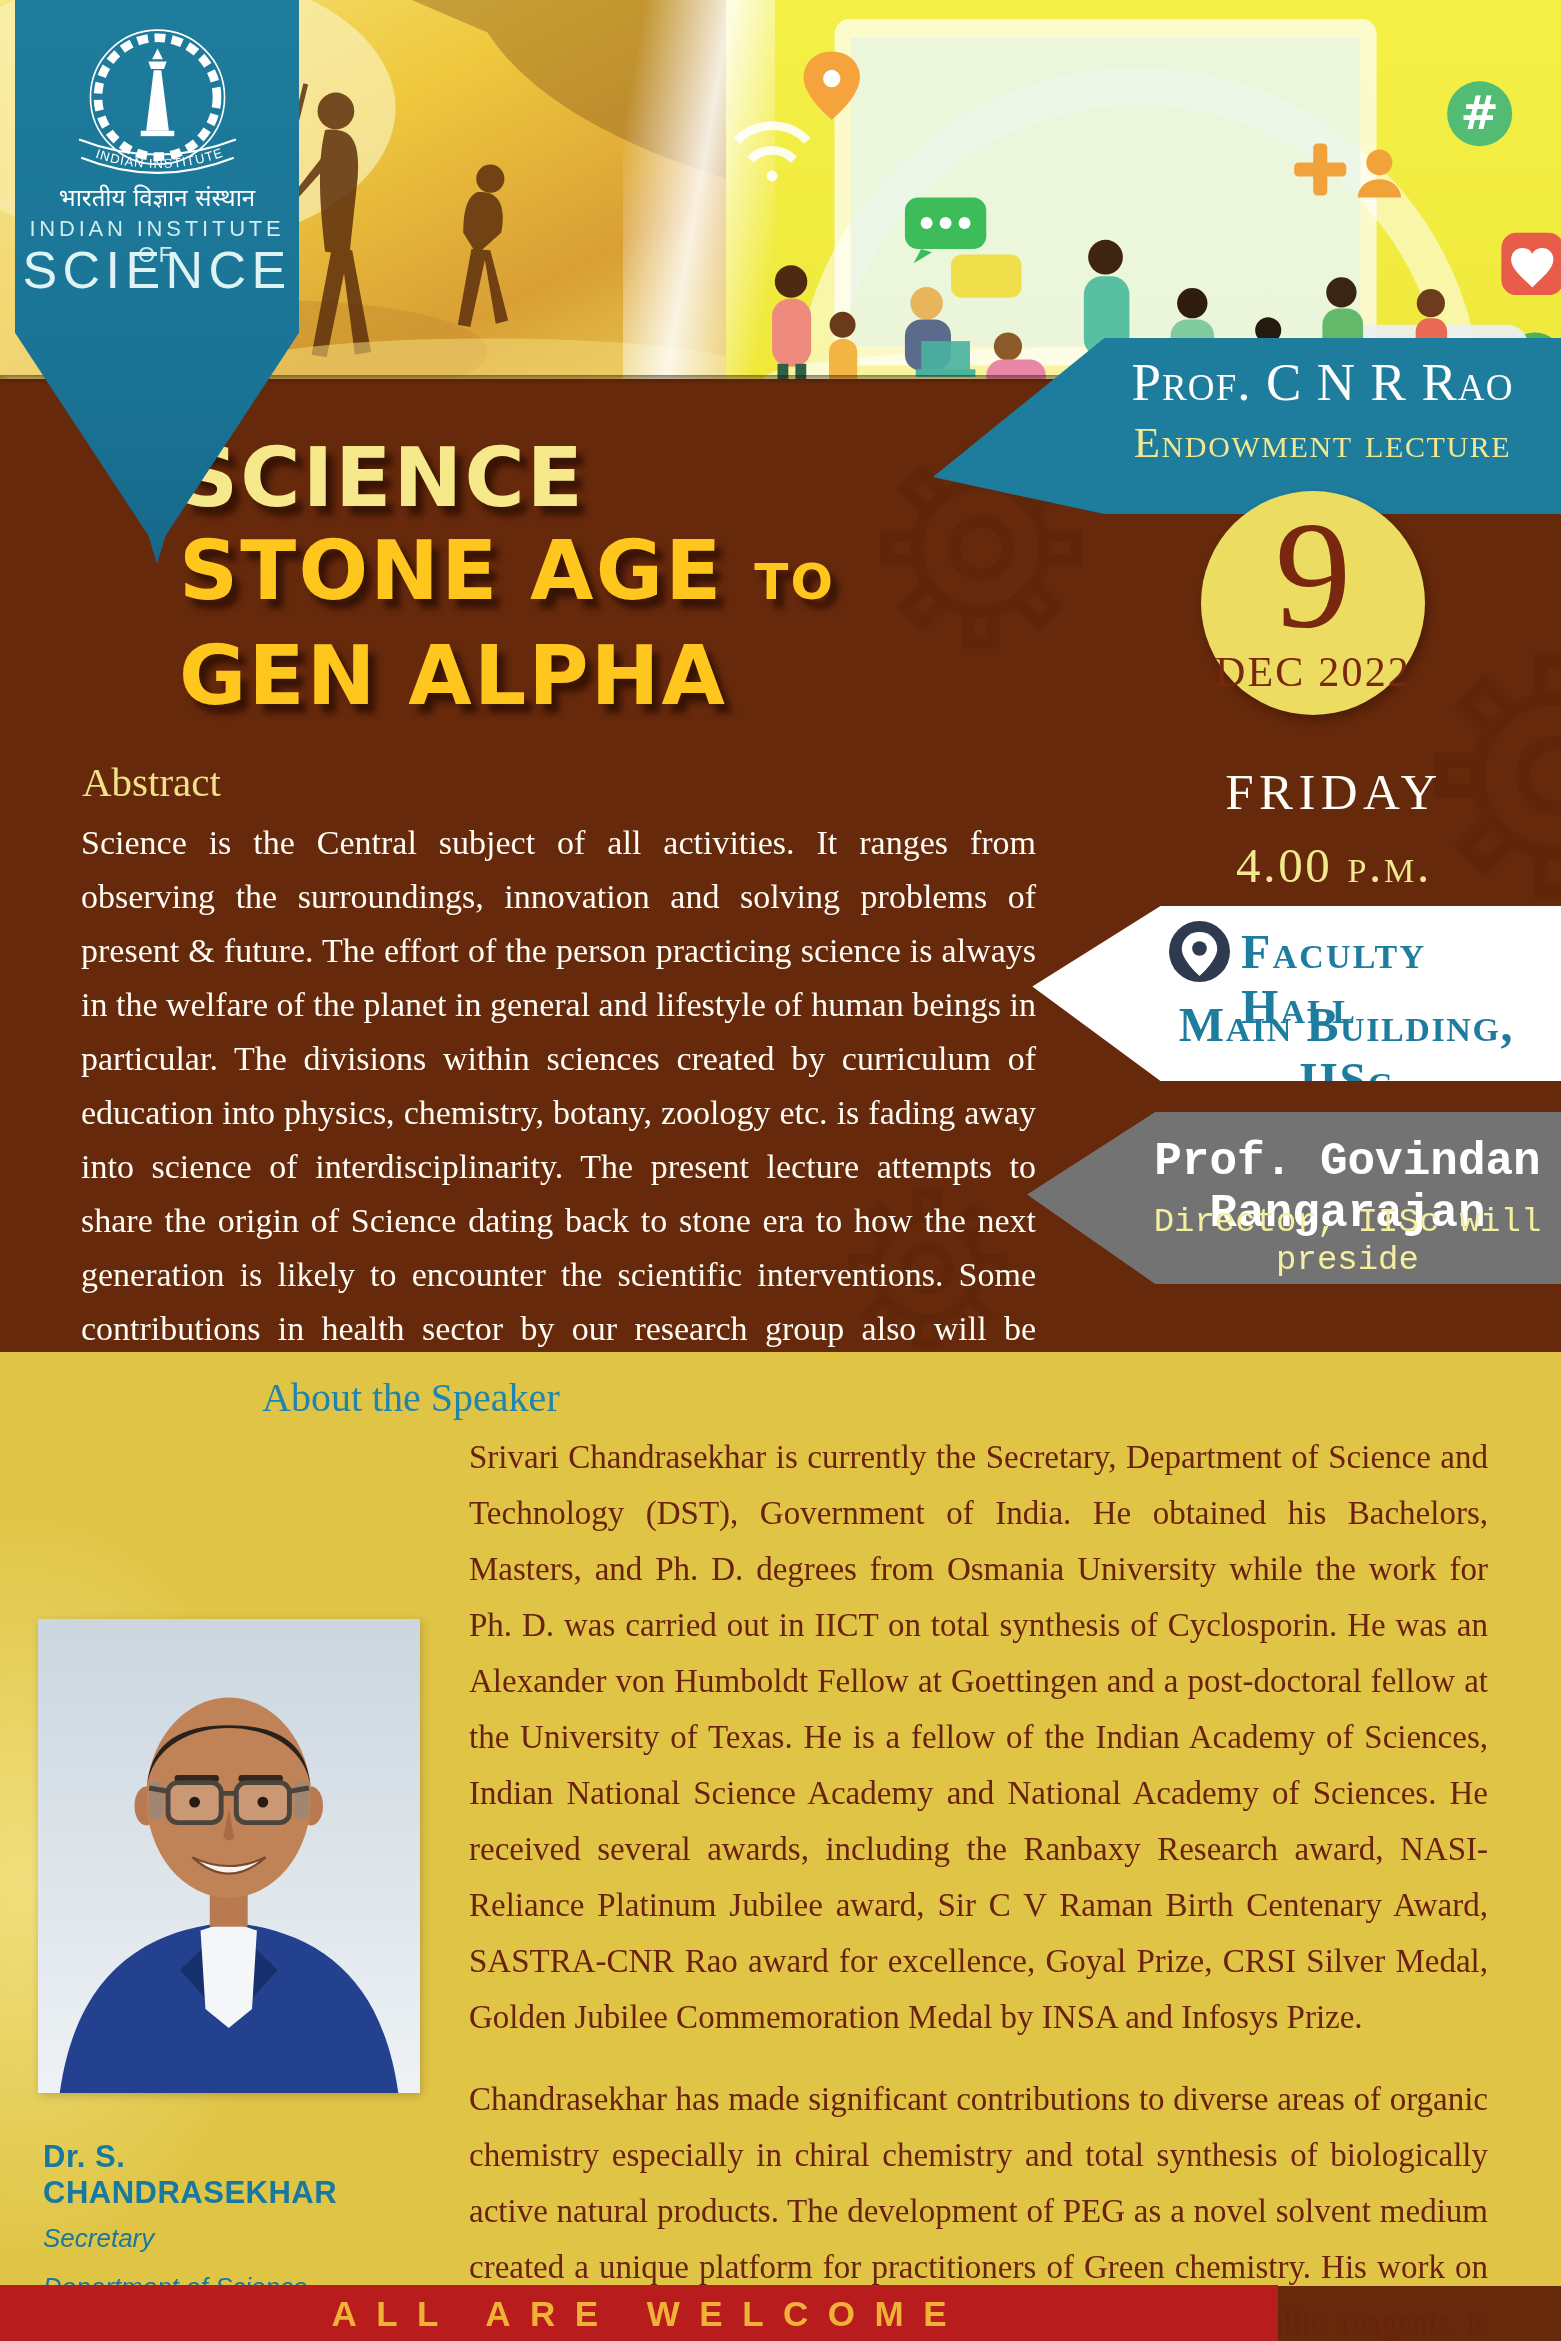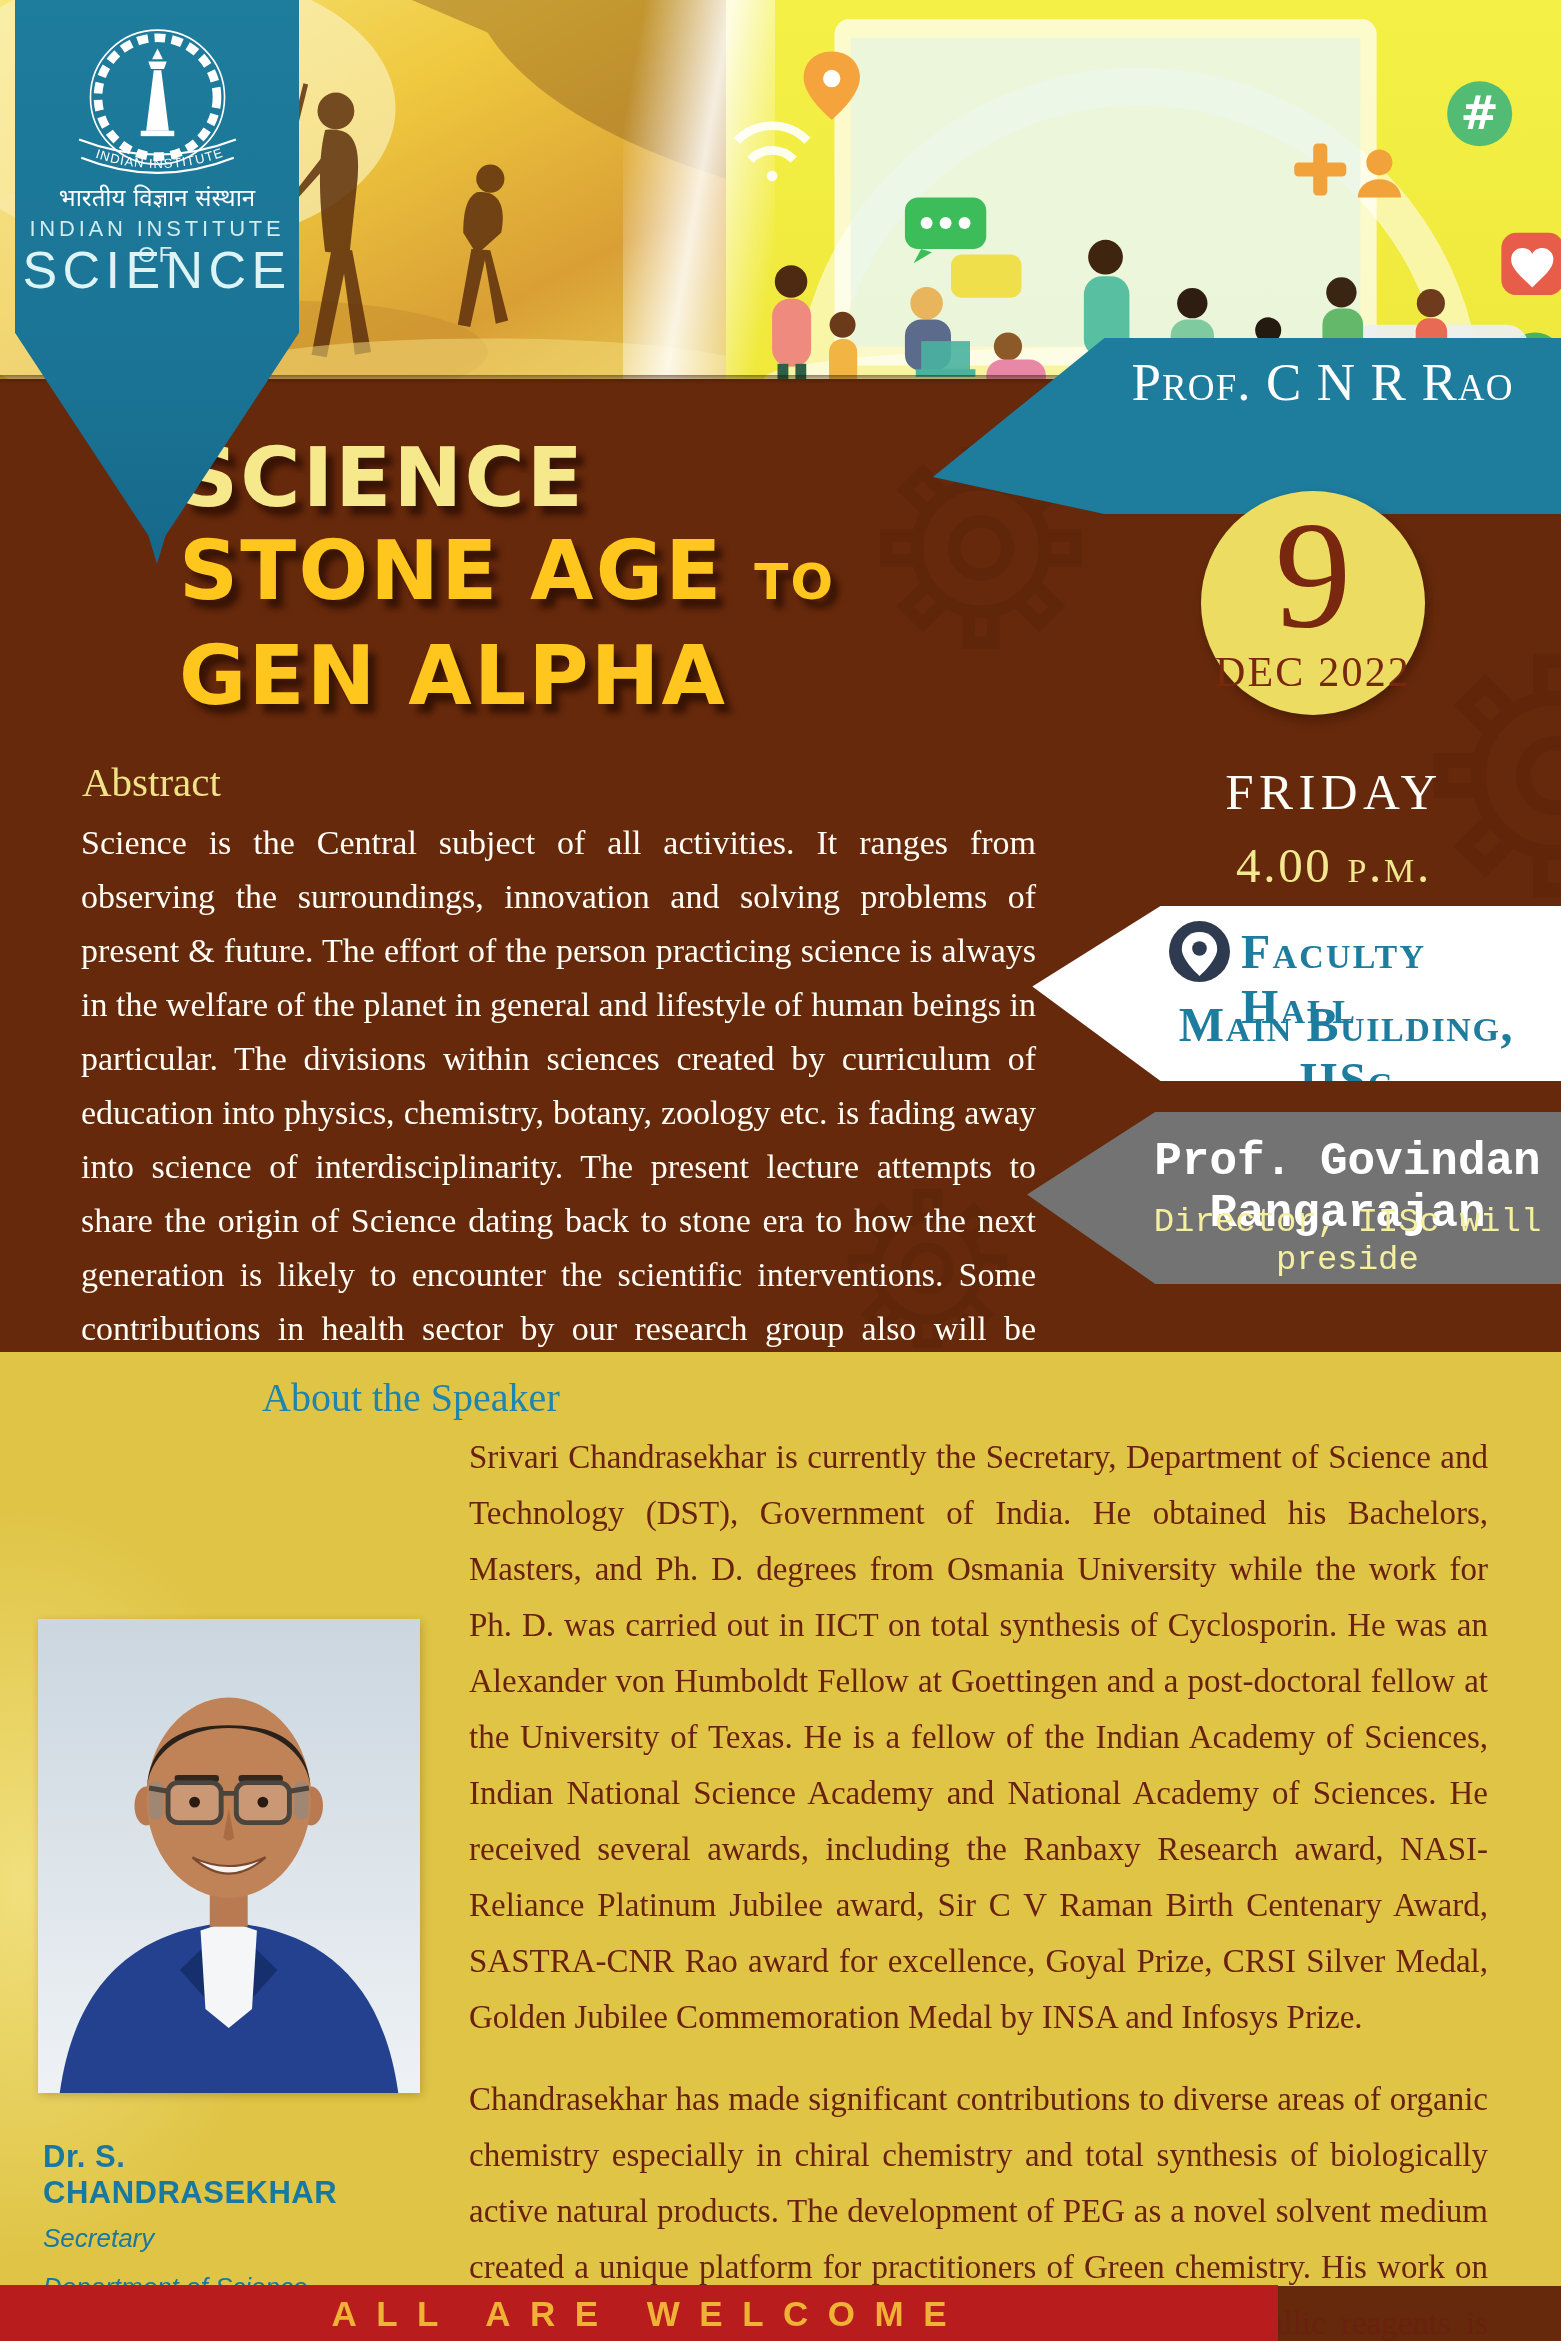--- a/index.html
+++ b/index.html
@@ -296,20 +296,21 @@
   <div class="t1">SCIENCE</div>
   <div class="t2"><span>STONE AGE</span>&nbsp;<span class="small">TO</span></div>
   <div class="t3">GEN ALPHA</div>
 </div>
 
 <div class="abs abstract-heading">Abstract</div>
 <div class="abs abstract-body">Science is the Central subject of all activities. It ranges from observing the surroundings, innovation and solving problems of present &amp; future.  The effort of the person practicing science is always in the welfare of the planet in general and lifestyle of human beings in particular. The divisions within sciences created by curriculum of education into physics, chemistry, botany, zoology etc. is fading away into science of interdisciplinarity.  The present lecture attempts to share the origin of Science dating back to stone era to how the next generation is likely to encounter the scientific interventions.  Some contributions in health sector by our research group also will be highlighted.</div>
 
 <div class="abs lecture-banner">
   <div class="abs lecture-title">Prof. C N R Rao</div>
+  <div class="abs lecture-subtitle">Endowment lecture</div>
 </div>
 
 <div class="abs date-badge">
   <div class="date-day">9</div>
   <div class="date-monthyear">DEC 2022</div>
 </div>
 <div class="abs weekday">FRIDAY</div>
 <div class="abs time">4.00 p.m.</div>
 
 <div class="abs venue-tag">

